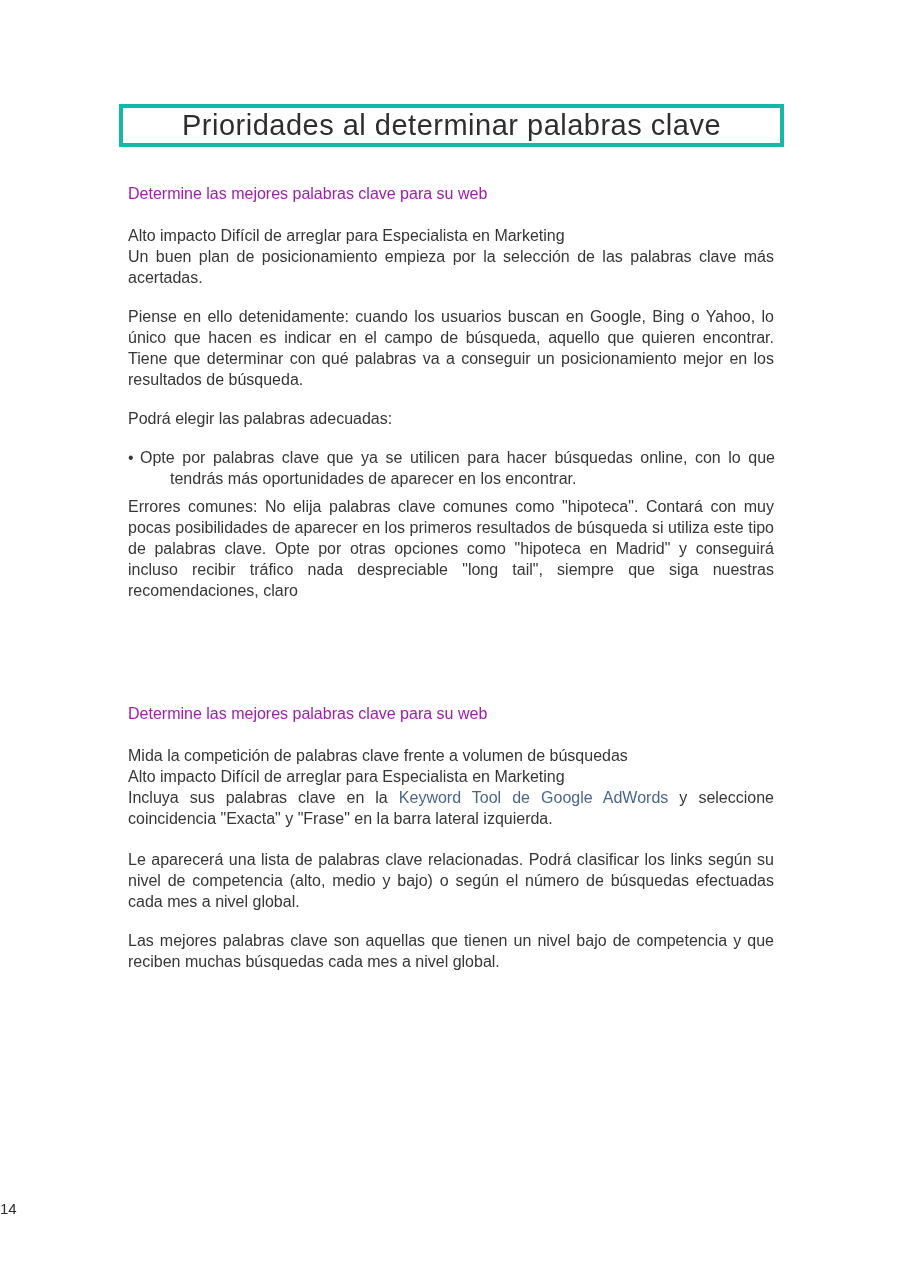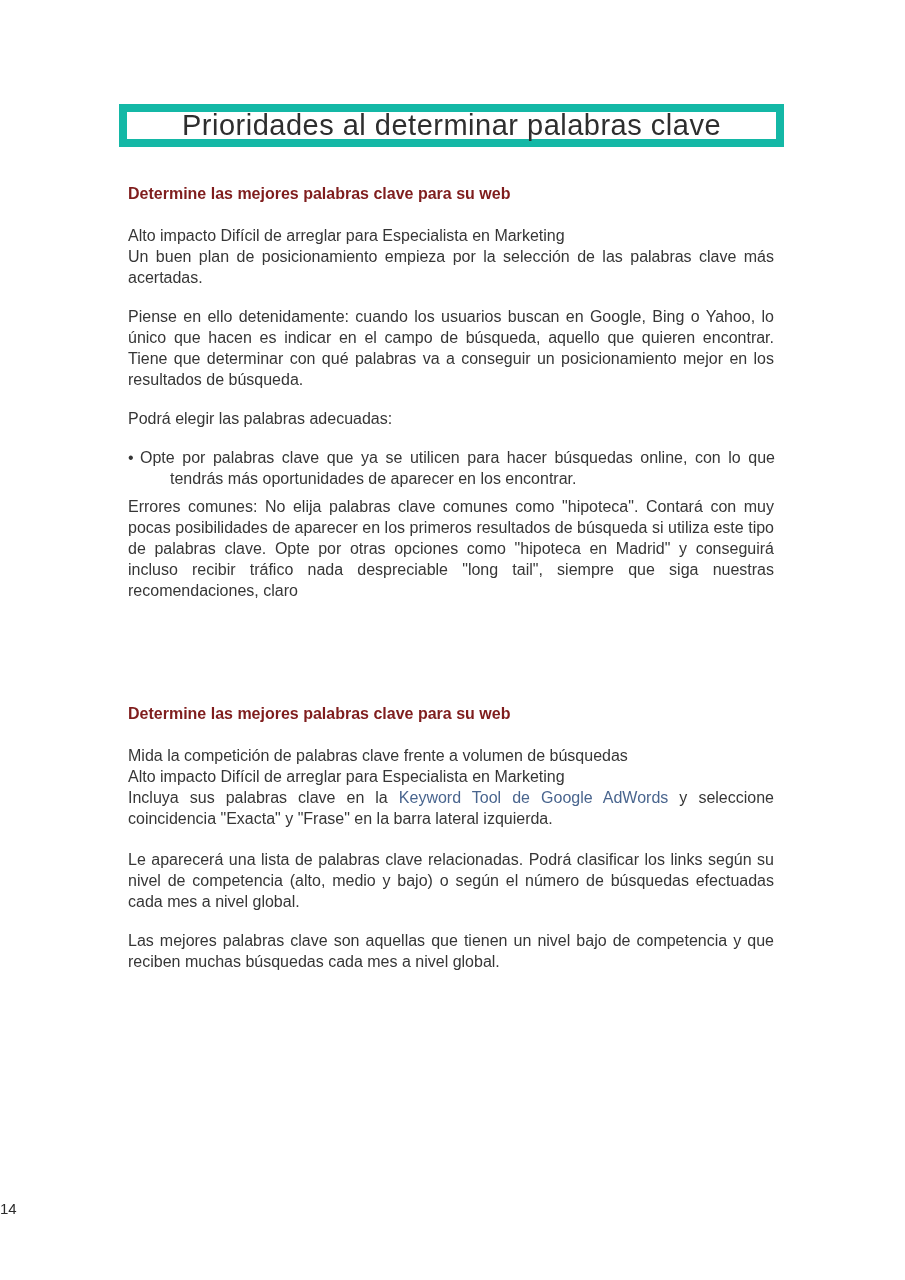--- a/index.html
+++ b/index.html
@@ -16,21 +16,21 @@
     font-family: "Liberation Sans", "DejaVu Sans", sans-serif;
     color: #363636;
     overflow: hidden;
   }
   .title-box {
     position: absolute;
     left: 119px;
     top: 104px;
     width: 665px;
     height: 43px;
-    border: 8px solid #14b8a6;
+    border: 4px solid #14b8a6;
     box-sizing: border-box;
     display: flex;
     align-items: center;
     justify-content: center;
   }
   .title {
     margin: 0;
     font-size: 29px;
     font-weight: normal;
     letter-spacing: 0.5px;
@@ -42,22 +42,22 @@
     left: 128px;
     top: 183px;
     width: 647px;
     font-size: 16px;
     line-height: 21px;
   }
   .heading {
     margin: 0 0 21px 0;
     font-size: 16px;
     line-height: 21px;
-    font-weight: bold;
-    color: #7f1d1d;
+    font-weight: normal;
+    color: #a21caf;
   }
   .para {
     margin: 0 1px 18px 0;
     text-align: justify;
   }
   .para.p5 {
     margin-bottom: 20px;
   }
   .bullet-item {
     margin: 0 0 7px 0;

